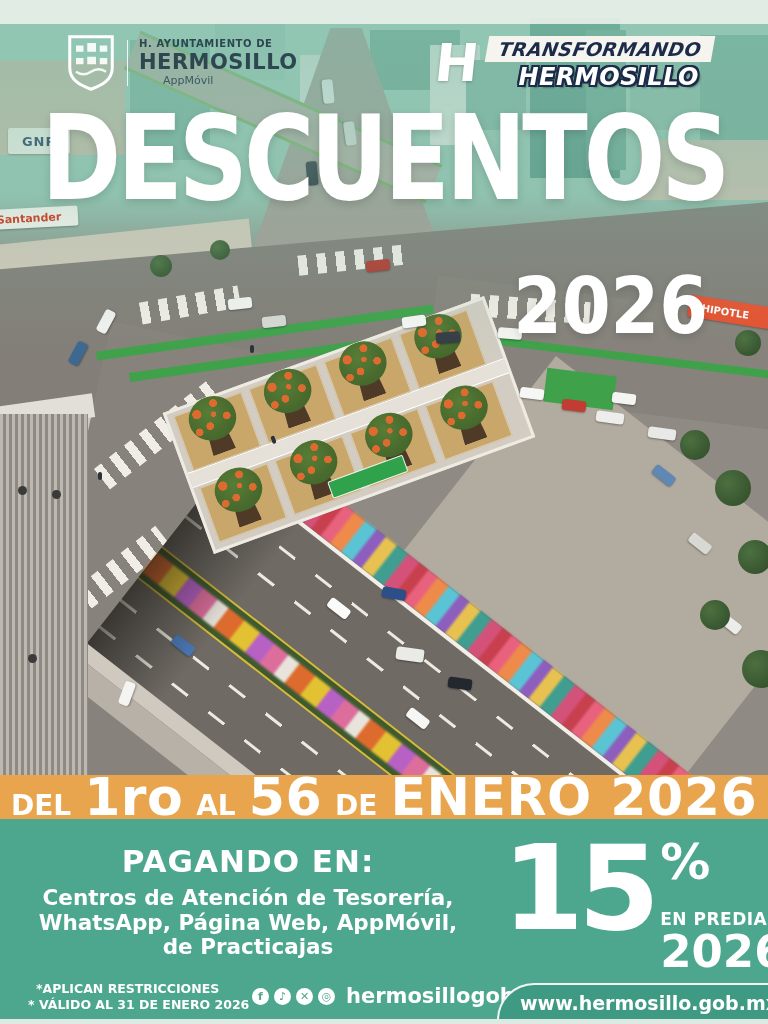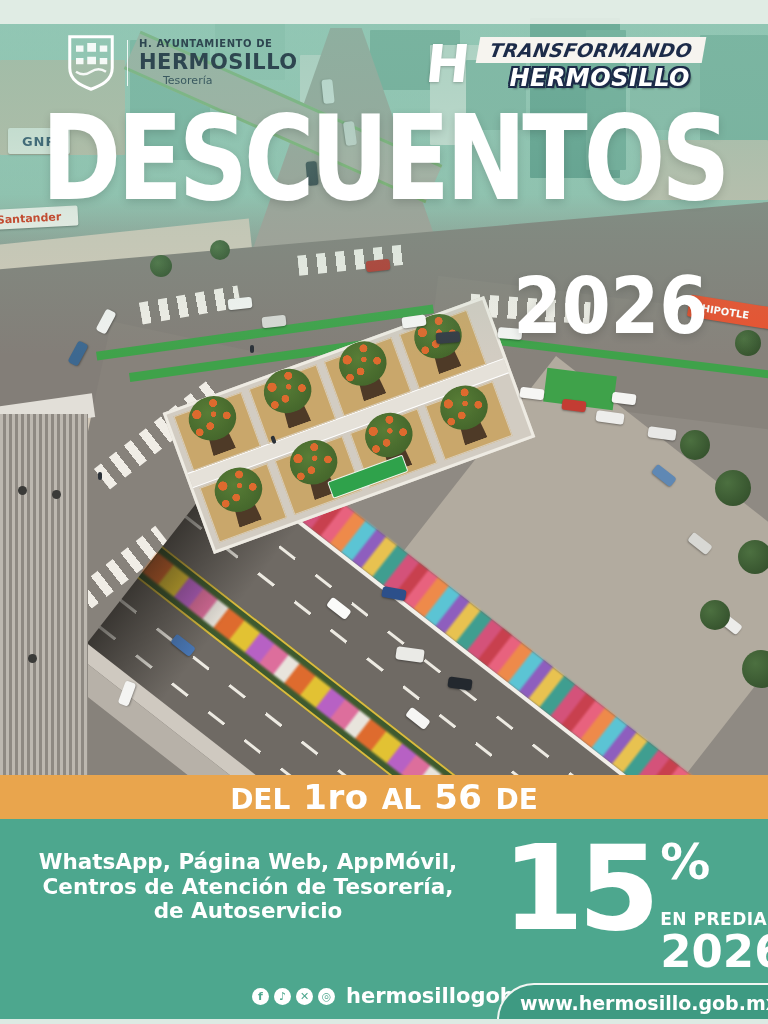--- a/index.html
+++ b/index.html
@@ -47,21 +47,21 @@
   .bridge-sign{position:absolute;left:128px;top:118px;width:78px;height:16px;background:#2FA24B;border:1px solid #EFF5EE;border-radius:2px}
 
   .tower{position:absolute;left:0;top:414px;width:88px;height:361px;background:repeating-linear-gradient(90deg,#BDB8B0 0 3px,#8E8982 3px 6px)}
   .tower-top{position:absolute;left:-4px;top:400px;width:98px;height:24px;background:#E2DFD8;transform:rotate(-8deg)}
   .spot{position:absolute;width:9px;height:9px;border-radius:50%;background:#3A3A38}
   .tint{position:absolute;inset:0;pointer-events:none;
     background:linear-gradient(180deg,rgba(124,189,167,.58) 0%,rgba(124,189,167,.42) 16%,rgba(124,189,167,.18) 30%,rgba(124,189,167,0) 46%)}
   .photo-top{position:absolute;top:0;left:0;right:0;height:24px;background:#E9EFE9;opacity:.9}
 
   
-  .header{position:absolute;top:34px;left:0;right:16px;display:flex;justify-content:space-between;align-items:flex-end;padding:0 48px 0 66px}
+  .header{position:absolute;top:34px;left:0;right:7px;display:flex;justify-content:space-between;align-items:center;padding:0 48px 0 66px}
   .muni{display:flex;align-items:center;gap:11px}
   .muni-div{width:1px;height:46px;background:rgba(255,255,255,.85)}
   .muni-txt{color:#2E4650;line-height:1.15}
   .muni-l1{font-size:10px;font-weight:bold;letter-spacing:.6px}
   .muni-l2{font-size:21px;font-weight:800;letter-spacing:.5px}
   .muni-l3{font-size:11px;color:#3A5A60;margin-top:1px;padding-left:24px}
   .brand{display:flex;align-items:center;gap:8px}
   .brand-h{font-size:52px;font-weight:800;color:#fff;line-height:.9;transform:skewX(-6deg);text-shadow:0 1px 3px rgba(0,0,0,.25)}
   .brand-col{display:flex;flex-direction:column;align-items:flex-end}
   .brand-banner{background:#F6F4EF;color:#1C2B49;transform:skewX(-10deg);padding:2px 12px;font-weight:800;font-style:italic;font-size:19px;letter-spacing:.4px}
@@ -69,21 +69,21 @@
     text-shadow:2px 0 0 #1C2B49,-2px 0 0 #1C2B49,0 2px 0 #1C2B49,0 -2px 0 #1C2B49,2px 2px 0 #1C2B49,-2px 2px 0 #1C2B49,2px -2px 0 #1C2B49,-2px -2px 0 #1C2B49,3px 3px 2px rgba(0,0,0,.3)}
 
   
   .hero-title{position:absolute;top:100px;left:0;width:100%;text-align:center;color:#fff;font-size:96px;font-weight:800;letter-spacing:-4px;line-height:1;transform:scaleY(1.22);transform-origin:top;text-shadow:0 3px 8px rgba(0,0,0,.15)}
   .hero-sub{position:absolute;top:190px;left:0;width:100%;text-align:center;color:#fff;font-size:82px;font-weight:bold;font-style:italic;letter-spacing:-3px;line-height:1;text-shadow:0 3px 8px rgba(0,0,0,.15)}
   .hero-year{position:absolute;top:260px;right:60px;color:#fff;font-size:70px;font-weight:800;letter-spacing:0px;transform:scaleY(1.12);transform-origin:top;text-shadow:0 3px 8px rgba(0,0,0,.15)}
 
   
   .date-banner{position:absolute;top:775px;left:0;right:0;height:44px;background:#E9A54D;display:flex;align-items:baseline;justify-content:center;gap:13px;color:#fff;font-weight:800;padding-top:0;line-height:44px}
   .db-sm{font-size:28px}
-  .db-lg{font-size:34px;letter-spacing:.5px}
+  .db-lg{font-size:52px;letter-spacing:.5px}
 
   
   .bottom{position:absolute;top:819px;left:0;right:0;height:205px;background:#4DA78E;color:#fff}
   .pay{position:absolute;left:8px;top:24px;width:480px;text-align:center}
   .pay-h{font-size:31px;font-weight:800;letter-spacing:1px}
   .pay-lines{margin-top:7px;font-size:21.5px;font-weight:bold;line-height:1.14}
   .pay-lines span{display:block}
   .discount{position:absolute;left:502px;top:16px;display:flex}
   .d-val{font-size:118px;font-weight:800;line-height:.9;letter-spacing:-6px}
   .d-col{display:flex;flex-direction:column;margin-left:6px}
@@ -265,61 +265,67 @@
         <rect x="27" y="9" width="6" height="5" fill="#fff" opacity=".9"></rect>
         <rect x="8" y="19" width="6" height="5" fill="#fff" opacity=".9"></rect>
         <rect x="17" y="18" width="7" height="6" fill="#fff" opacity=".9"></rect>
         <rect x="27" y="19" width="6" height="5" fill="#fff" opacity=".9"></rect>
         <path d="M8 30 q6 4 12 0 q6 -4 12 0" fill="none" stroke="#fff" stroke-width="2" opacity=".9"></path>
       </svg>
       <div class="muni-div"></div>
       <div class="muni-txt">
         <div class="muni-l1">H. AYUNTAMIENTO DE</div>
         <div class="muni-l2">HERMOSILLO</div>
-        <div class="muni-l3">Tesorería</div>
+        <div class="muni-l3">AppMóvil</div>
       </div>
     </div>
     <div class="brand">
       <div class="brand-h">H</div>
       <div class="brand-col">
         <div class="brand-banner">TRANSFORMANDO</div>
         <div class="brand-name">HERMOSILLO</div>
       </div>
     </div>
   </div>
 
   <div class="hero-title">DESCUENTOS</div>
   <div class="hero-year">2026</div>
 
   <div class="date-banner">
     <span class="db-sm">DEL</span>
     <span class="db-lg">1ro</span>
     <span class="db-sm">AL</span>
     <span class="db-lg">56</span>
     <span class="db-sm">DE</span>
+    <span class="db-lg">ENERO 2026</span>
   </div>
 
   <div class="bottom">
     <div class="pay">
+      <div class="pay-h">PAGANDO EN:</div>
       <div class="pay-lines">
+        <span>Centros de Atención de Tesorería,</span>
         <span>WhatsApp, Página Web, AppMóvil,</span>
-        <span>Centros de Atención de Tesorería,</span>
-        <span>de Autoservicio</span>
+        <span>de Practicajas</span>
       </div>
     </div>
 
     <div class="discount">
       <div class="d-val">15</div>
       <div class="d-col">
         <div class="d-pct">%</div>
         <div class="d-l1">EN PREDIAL</div>
         <div class="d-l2">2026</div>
       </div>
     </div>
 
+    <div class="restrict">
+      <span class="r1">*APLICAN RESTRICCIONES</span>
+      <span class="r2">* VÁLIDO AL 31 DE ENERO 2026</span>
+    </div>
 
     <div class="social">
       <span class="sicon">f</span>
       <span class="sicon">♪</span>
       <span class="sicon">✕</span>
       <span class="sicon">◎</span>
       <span class="handle">hermosillogob</span>
     </div>
 
     <div class="web">

